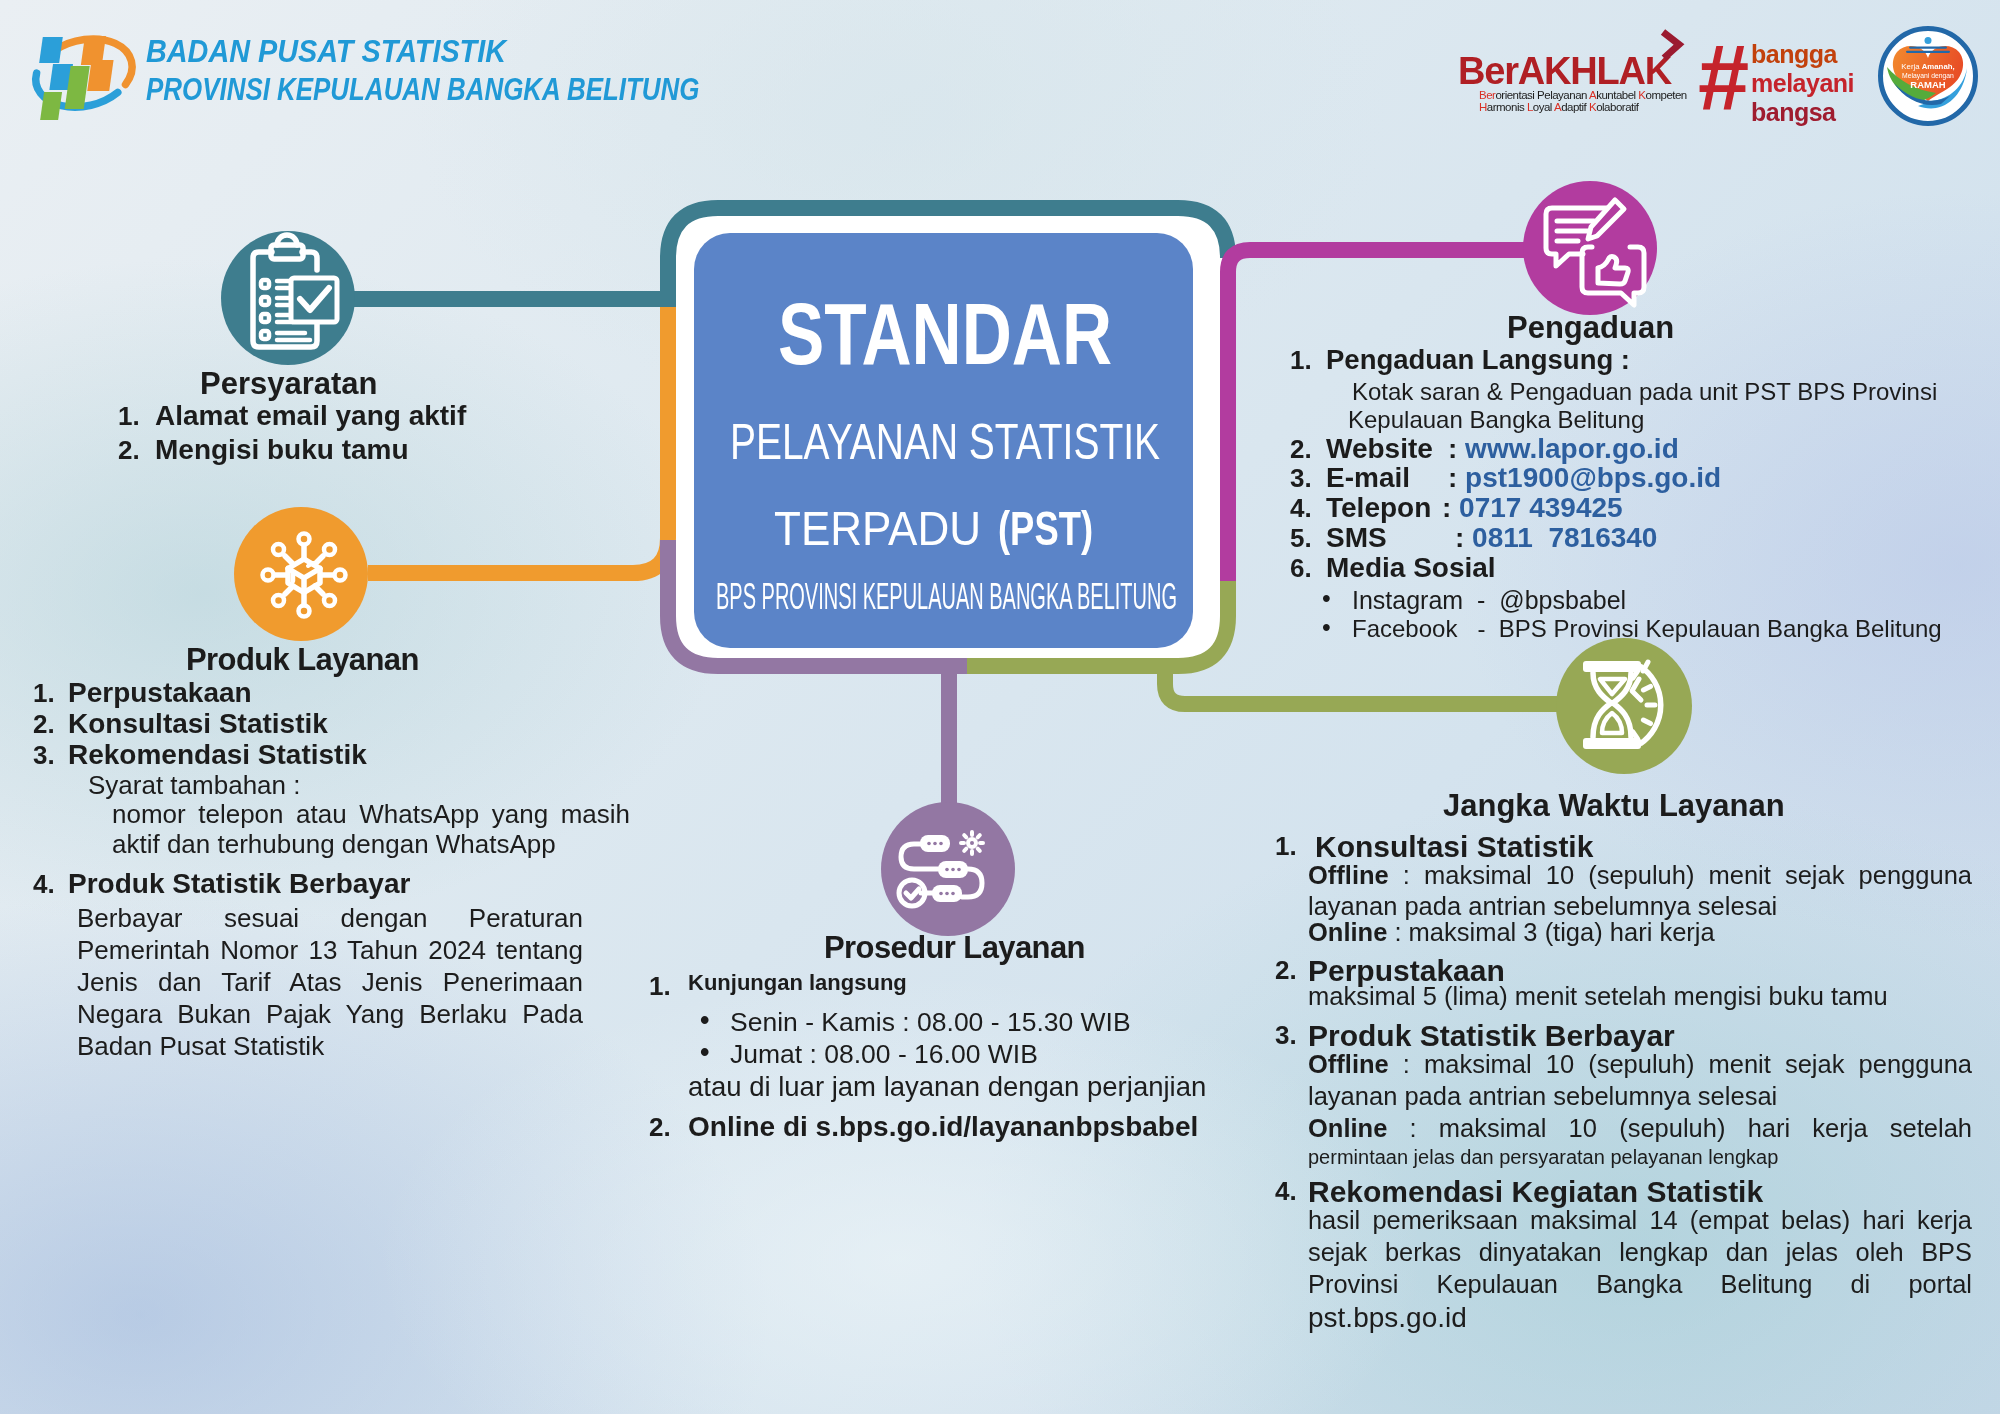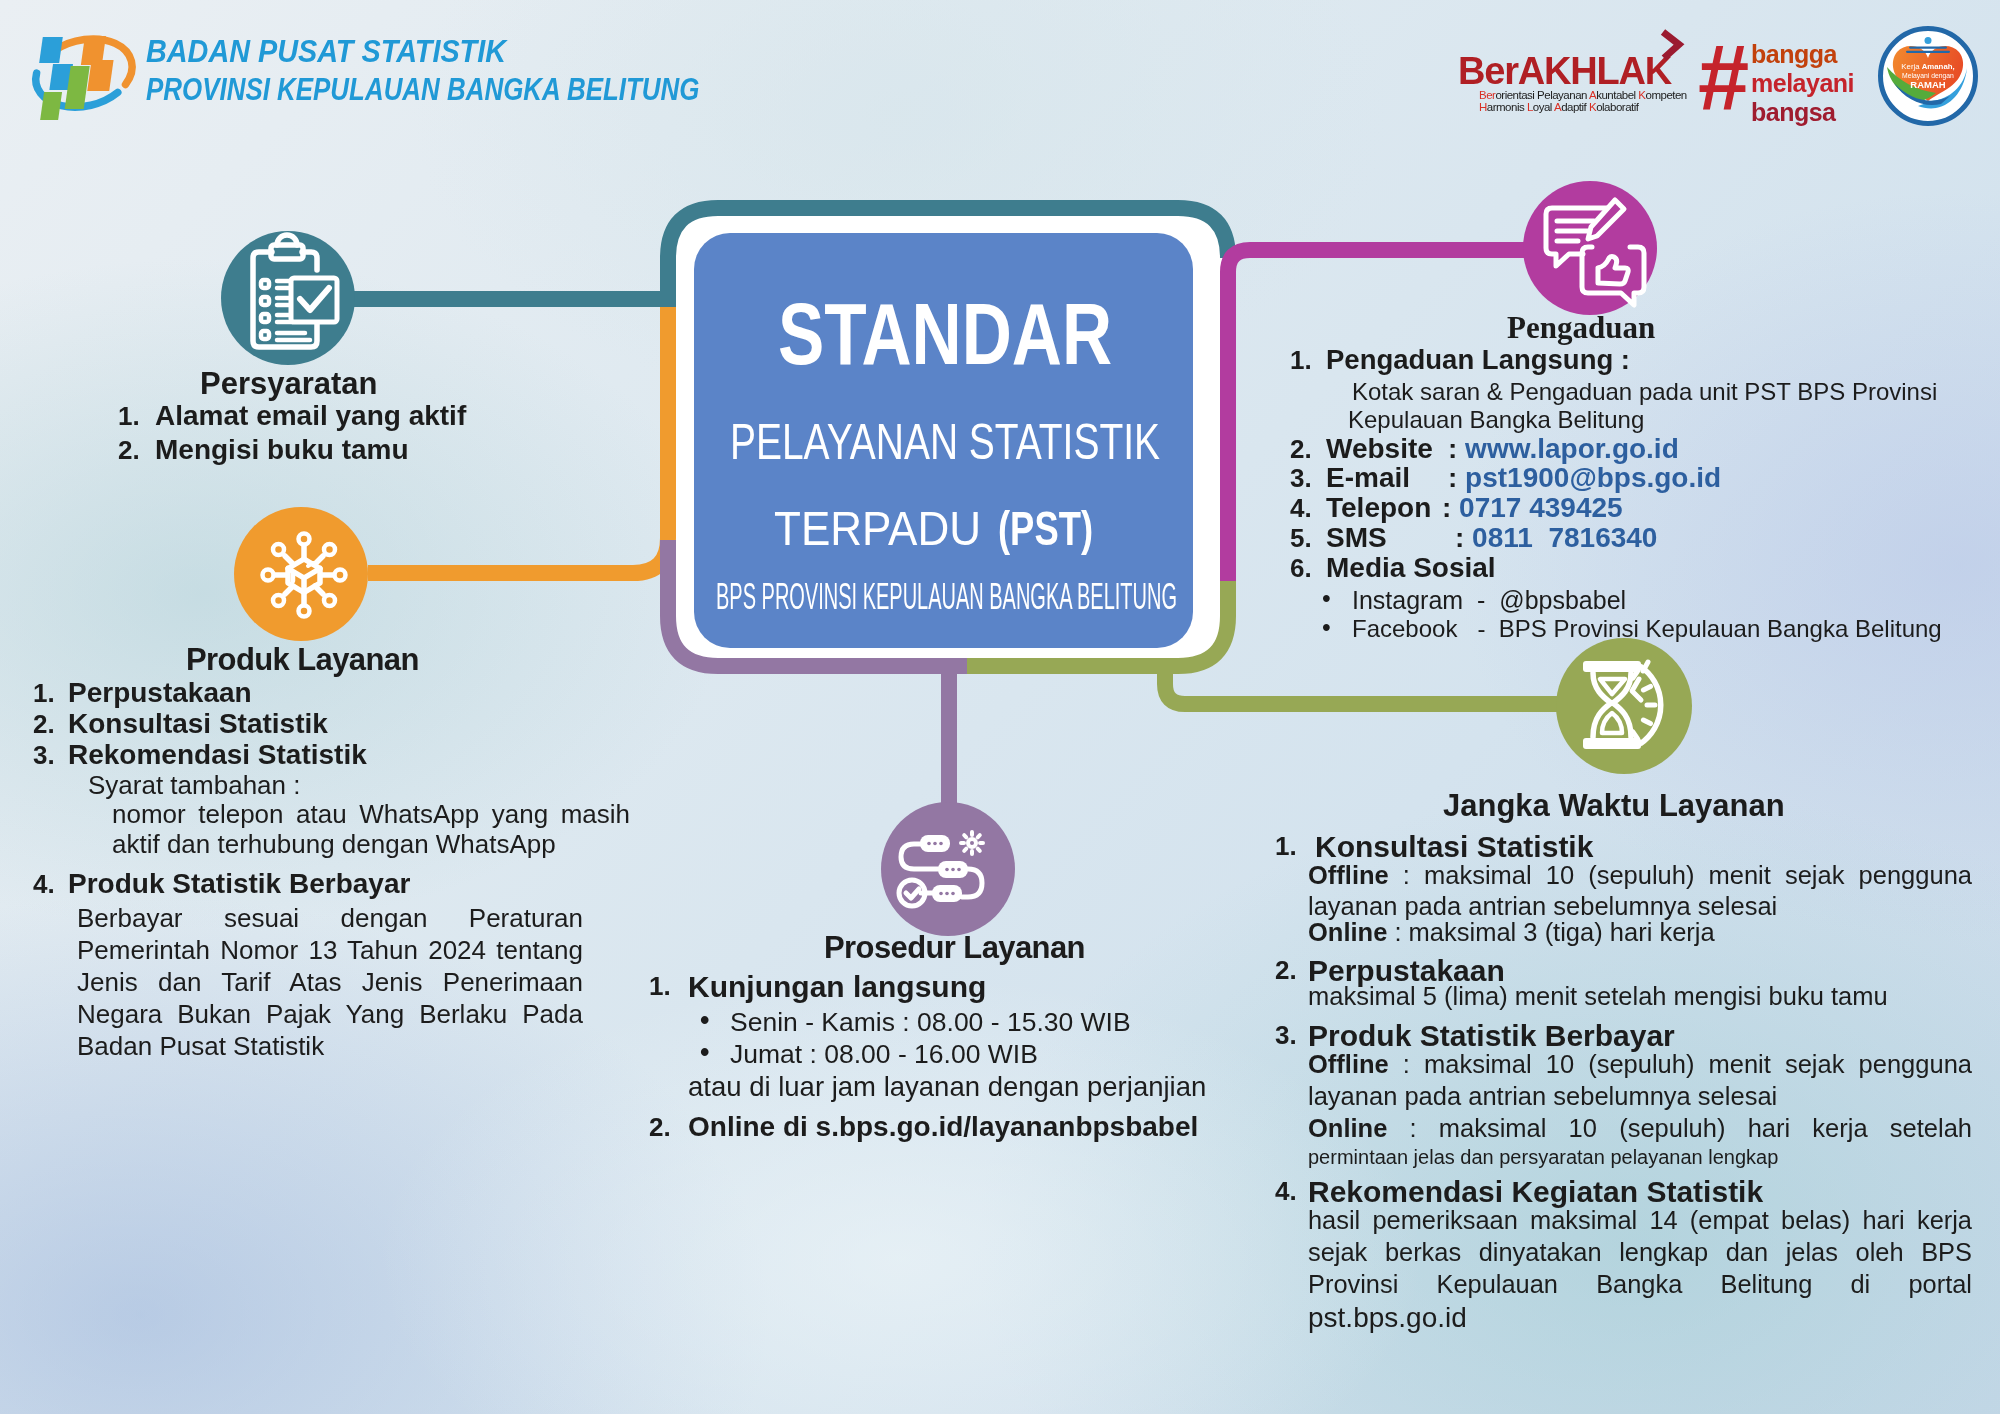--- a/index.html
+++ b/index.html
@@ -205,30 +205,30 @@
 <div class="t b" style="left:68px;top:739px;font-size:28px;">Rekomendasi Statistik</div>
 <div class="t" style="left:88px;top:770px;font-size:26px;">Syarat tambahan :</div>
 <div class="t j" style="left:112px;top:799px;width:518px;font-size:26px;">nomor telepon atau WhatsApp yang masih</div>
 <div class="t" style="left:112px;top:829px;font-size:26px;">aktif dan terhubung dengan WhatsApp</div>
 <div class="num" style="left:33px;top:869px;font-size:26px;">4.</div>
 <div class="t b" style="left:68px;top:868px;font-size:28px;">Produk Statistik Berbayar</div>
 <div class="t j" style="left:77px;top:902px;width:506px;font-size:26px;line-height:32px;text-align-last:left;">Berbayar sesuai dengan Peraturan Pemerintah Nomor 13 Tahun 2024 tentang Jenis dan Tarif Atas Jenis Penerimaan Negara Bukan Pajak Yang Berlaku Pada Badan Pusat Statistik</div>
 
 <div class="t b" style="left:824px;top:930px;font-size:31px;letter-spacing:-0.6px;">Prosedur Layanan</div>
 <div class="num" style="left:649px;top:971px;font-size:26px;">1.</div>
-<div class="t b" style="left:688px;top:970px;font-size:30px;">Kunjungan langsung</div>
+<div class="t b" style="left:688px;top:970px;font-size:22px;">Kunjungan langsung</div>
 <div class="t b" style="left:700px;top:1005px;font-size:27px;">•</div>
 <div class="t" style="left:730px;top:1007px;font-size:26.5px;">Senin - Kamis : 08.00 - 15.30 WIB</div>
 <div class="t b" style="left:700px;top:1037px;font-size:27px;">•</div>
 <div class="t" style="left:730px;top:1039px;font-size:26.5px;">Jumat : 08.00 - 16.00 WIB</div>
 <div class="t" style="left:688px;top:1071px;font-size:27.5px;">atau di luar jam layanan dengan perjanjian</div>
 <div class="num" style="left:649px;top:1112px;font-size:26px;">2.</div>
 <div class="t b" style="left:688px;top:1111px;font-size:28px;">Online di s.bps.go.id/layananbpsbabel</div>
 
-<div class="t b" style="left:1507px;top:310px;font-size:31px;font-family:Liberation Serif, serif;">Pengaduan</div>
+<div class="t b" style="left:1507px;top:310px;font-size:31px;">Pengaduan</div>
 <div class="num" style="left:1290px;top:345px;font-size:26px;">1.</div>
 <div class="t b" style="left:1326px;top:344px;font-size:27.5px;">Pengaduan Langsung :</div>
 <div class="t" style="left:1352px;top:378px;font-size:24px;">Kotak saran &amp; Pengaduan pada unit PST BPS Provinsi</div>
 <div class="t" style="left:1348px;top:406px;font-size:24px;">Kepulauan Bangka Belitung</div>
 <div class="num" style="left:1290px;top:434px;font-size:26px;">2.</div>
 <div class="t b" style="left:1326px;top:433px;font-size:28px;">Website</div>
 <div class="t b" style="left:1448px;top:433px;font-size:28px;">: <span class="link">www.lapor.go.id</span></div>
 <div class="num" style="left:1290px;top:463px;font-size:26px;">3.</div>
 <div class="t b" style="left:1326px;top:462px;font-size:28px;">E-mail</div>
 <div class="t b" style="left:1448px;top:462px;font-size:28px;">: <span class="link">pst1900@bps.go.id</span></div>

